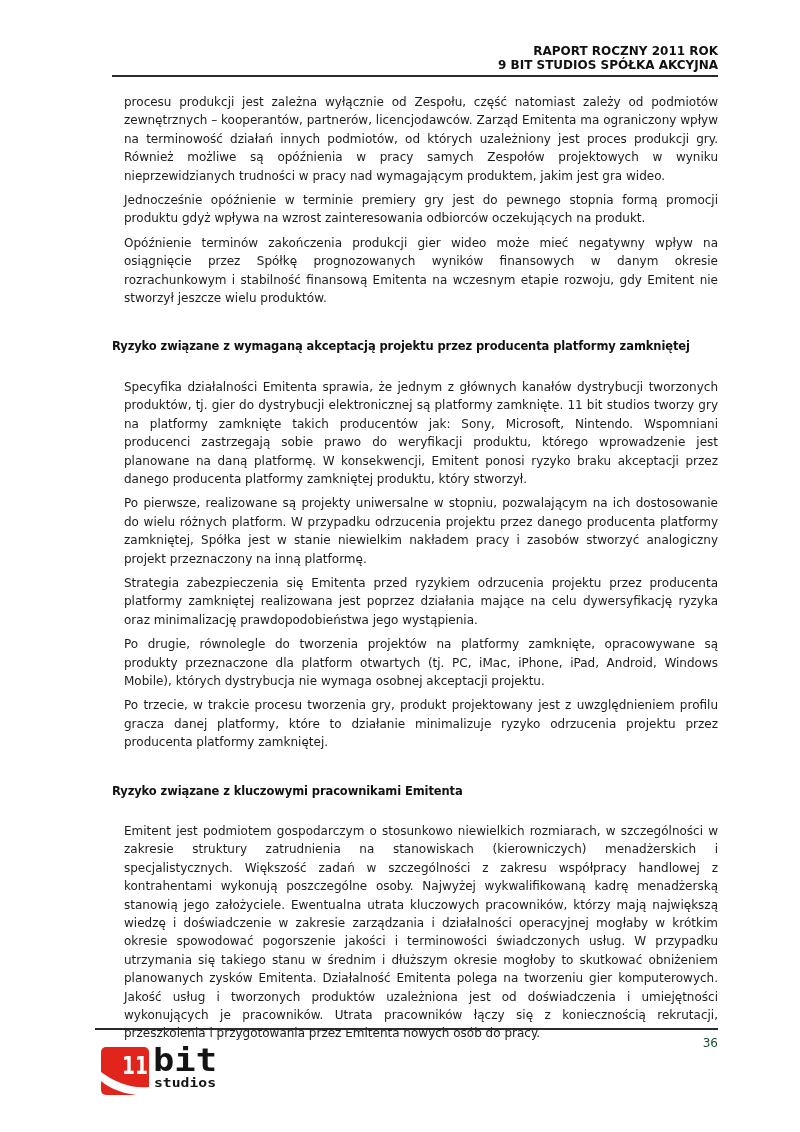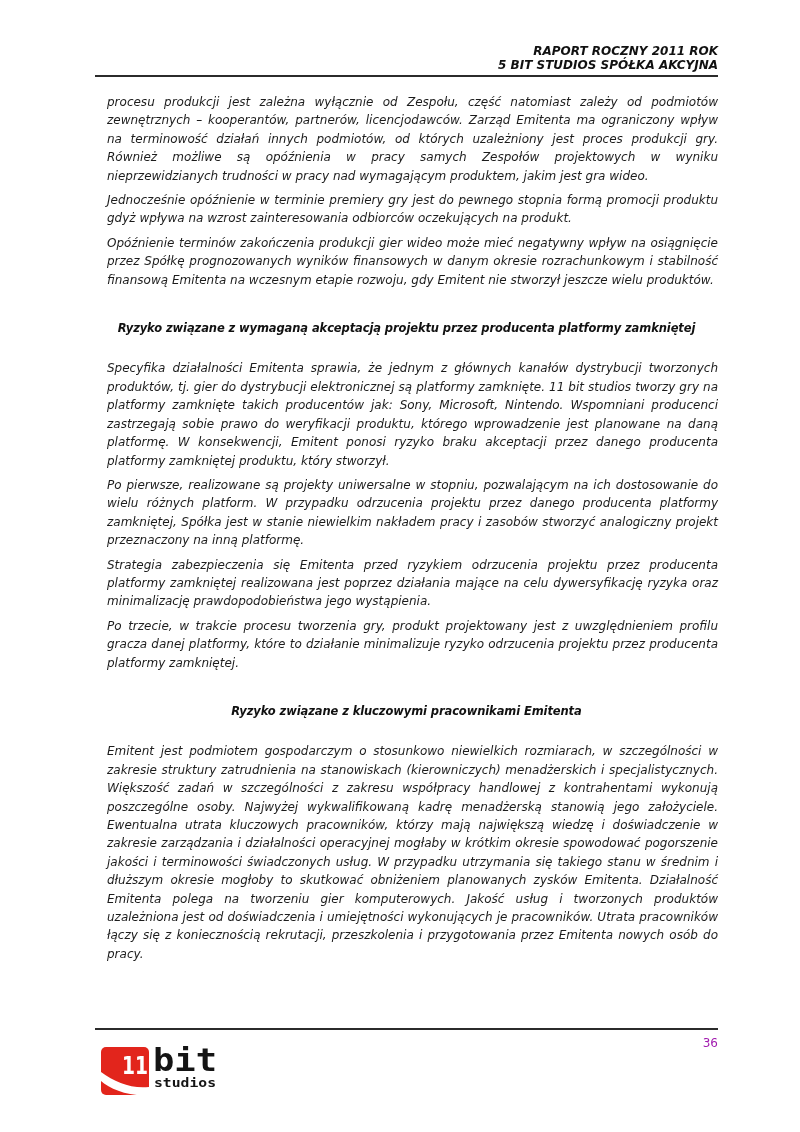--- a/index.html
+++ b/index.html
@@ -7,24 +7,23 @@
     position: relative;
     width: 800px;
     height: 1132px;
     background: #ffffff;
     font-family: "DejaVu Sans", "Liberation Sans", sans-serif;
     color: #1c1c1c;
     overflow: hidden;
   }
   .content {
     position: absolute;
-    left: 95px;
+    left: 112px;
     right: 82px;
     top: 44px;
-    font-style: italic;
   }
   .header-text {
     text-align: right;
     font-weight: bold;
     font-size: 12px;
     line-height: 14px;
     color: #111111;
   }
   .header-rule {
     border: 0;
@@ -40,68 +39,68 @@
   }
   .body-text p.first { margin-top: 16px; }
   .section-heading {
     font-size: 11.5px;
     letter-spacing: -0.1px;
     font-weight: bold;
     color: #111111;
     margin: 30px 0 22px 0;
     line-height: 18.4px;
     white-space: nowrap;
-    text-align: center;
   }
   .footer-rule {
     position: absolute;
     left: 95px;
     right: 82px;
     top: 1028px;
     border-top: 2px solid #2b2b2b;
     height: 0;
   }
   .page-number {
     position: absolute;
     top: 1036px;
     right: 82px;
     font-size: 12px;
-    color: #a21caf;
+    color: #14532d;
   }
   .logo {
     position: absolute;
     left: 101px;
     top: 1046px;
     width: 118px;
     height: 52px;
   }
 </style>
 </head>
 <body>
 
 <div class="page">
   <div class="content">
 
     <div class="header">
       <div class="header-text">
         <div>RAPORT ROCZNY 2011 ROK</div>
-        <div>5 BIT STUDIOS SPÓŁKA AKCYJNA</div>
+        <div>9 BIT STUDIOS SPÓŁKA AKCYJNA</div>
       </div>
       <div class="header-rule"></div>
     </div>
 
     <div class="body-text">
       <p class="first">procesu produkcji jest zależna wyłącznie od Zespołu, część natomiast zależy od podmiotów zewnętrznych – kooperantów, partnerów, licencjodawców. Zarząd Emitenta ma ograniczony wpływ na terminowość działań innych podmiotów, od których uzależniony jest proces produkcji gry. Również możliwe są opóźnienia w pracy samych Zespołów projektowych w wyniku nieprzewidzianych trudności w pracy nad wymagającym produktem, jakim jest gra wideo.</p>
       <p>Jednocześnie opóźnienie w terminie premiery gry jest do pewnego stopnia formą promocji produktu gdyż wpływa na wzrost zainteresowania odbiorców oczekujących na produkt.</p>
       <p>Opóźnienie terminów zakończenia produkcji gier wideo może mieć negatywny wpływ na osiągnięcie przez Spółkę prognozowanych wyników finansowych w danym okresie rozrachunkowym i stabilność finansową Emitenta na wczesnym etapie rozwoju, gdy Emitent nie stworzył jeszcze wielu produktów.</p>
 
       <div class="section-heading">Ryzyko związane z wymaganą akceptacją projektu przez producenta platformy zamkniętej</div>
       <p>Specyfika działalności Emitenta sprawia, że jednym z głównych kanałów dystrybucji tworzonych produktów, tj. gier do dystrybucji elektronicznej są platformy zamknięte. 11 bit studios tworzy gry na platformy zamknięte takich producentów jak: Sony, Microsoft, Nintendo. Wspomniani producenci zastrzegają sobie prawo do weryfikacji produktu, którego wprowadzenie jest planowane na daną platformę. W konsekwencji, Emitent ponosi ryzyko braku akceptacji przez danego producenta platformy zamkniętej produktu, który stworzył.</p>
       <p>Po pierwsze, realizowane są projekty uniwersalne w stopniu, pozwalającym na ich dostosowanie do wielu różnych platform. W przypadku odrzucenia projektu przez danego producenta platformy zamkniętej, Spółka jest w stanie niewielkim nakładem pracy i zasobów stworzyć analogiczny projekt przeznaczony na inną platformę.</p>
       <p>Strategia zabezpieczenia się Emitenta przed ryzykiem odrzucenia projektu przez producenta platformy zamkniętej realizowana jest poprzez działania mające na celu dywersyfikację ryzyka oraz minimalizację prawdopodobieństwa jego wystąpienia.</p>
+      <p>Po drugie, równolegle do tworzenia projektów na platformy zamknięte, opracowywane są produkty przeznaczone dla platform otwartych (tj. PC, iMac, iPhone, iPad, Android, Windows Mobile), których dystrybucja nie wymaga osobnej akceptacji projektu.</p>
       <p>Po trzecie, w trakcie procesu tworzenia gry, produkt projektowany jest z uwzględnieniem profilu gracza danej platformy, które to działanie minimalizuje ryzyko odrzucenia projektu przez producenta platformy zamkniętej.</p>
 
       <div class="section-heading">Ryzyko związane z kluczowymi pracownikami Emitenta</div>
       <p>Emitent jest podmiotem gospodarczym o stosunkowo niewielkich rozmiarach, w szczególności w zakresie struktury zatrudnienia na stanowiskach (kierowniczych) menadżerskich i specjalistycznych. Większość zadań w szczególności z zakresu współpracy handlowej z kontrahentami wykonują poszczególne osoby. Najwyżej wykwalifikowaną kadrę menadżerską stanowią jego założyciele. Ewentualna utrata kluczowych pracowników, którzy mają największą wiedzę i doświadczenie w zakresie zarządzania i działalności operacyjnej mogłaby w krótkim okresie spowodować pogorszenie jakości i terminowości świadczonych usług. W przypadku utrzymania się takiego stanu w średnim i dłuższym okresie mogłoby to skutkować obniżeniem planowanych zysków Emitenta. Działalność Emitenta polega na tworzeniu gier komputerowych. Jakość usług i tworzonych produktów uzależniona jest od doświadczenia i umiejętności wykonujących je pracowników. Utrata pracowników łączy się z koniecznością rekrutacji, przeszkolenia i przygotowania przez Emitenta nowych osób do pracy.</p>
     </div>
   </div>
 
   <div class="footer-rule"></div>
   <div class="page-number">36</div>
 

